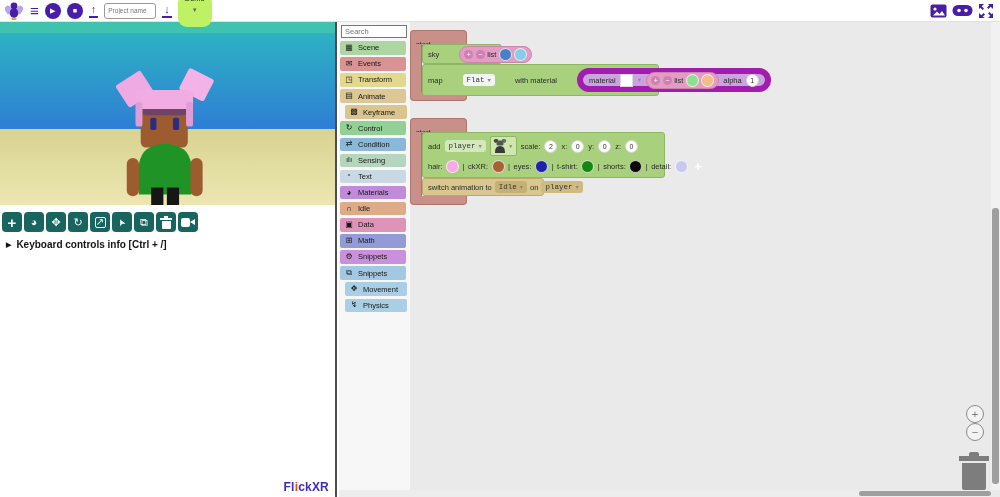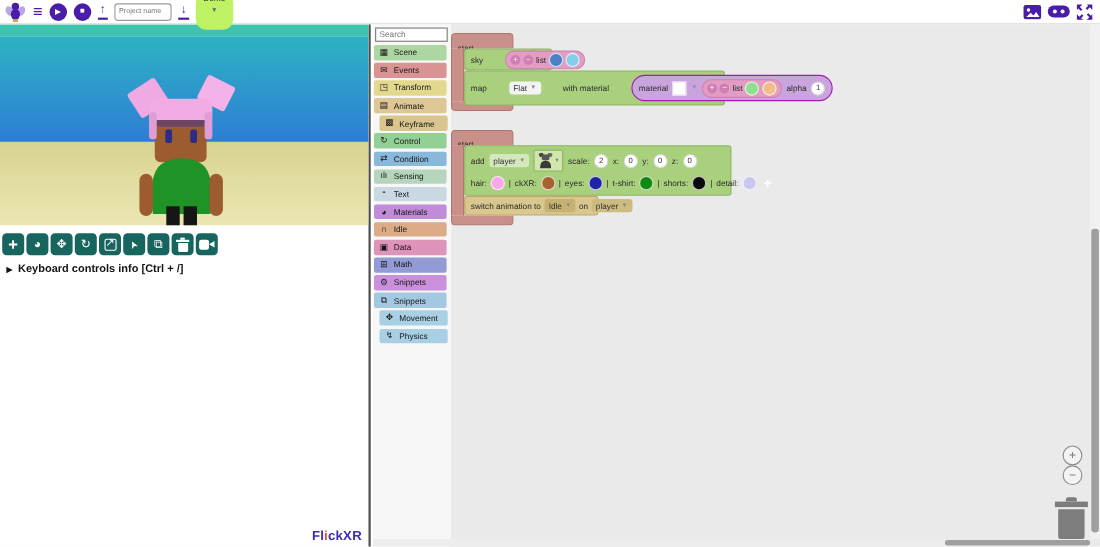--- a/index.html
+++ b/index.html
@@ -56,30 +56,30 @@
   .workspace { position:absolute; left:410px; top:22px; right:0; bottom:0; background:#eaeaea; }
 
   .blk-text { font-size:7.5px; color:#2a2a2a; white-space:nowrap; }
   .hat,.spine,.foot { position:absolute; background:#c9908a; border:1px solid #ad756c; }
   .hat { left:0; top:0; width:57px; height:14px; border-radius:4px 4px 0 0; border-bottom:none; padding:2px 0 0 5px; }
   .spine { left:0; width:12px; border-top:none; border-bottom:none; }
   .foot { left:0; width:57px; height:9px; border-radius:0 0 4px 4px; border-top:none; }
 
   .gblock { position:absolute; background:#a9d07d; border:1px solid #8fb566; border-radius:3px; display:flex; align-items:center; gap:20px; padding:0 5px; }
   .tanblock { position:absolute; background:#d8c78f; border:1px solid #bfa96a; border-radius:3px; display:flex; align-items:center; gap:3px; padding:0 5px; }
-  .dd { border-radius:3px; height:12px; display:flex; align-items:center; gap:3px; padding:0 4px; font-size:7.5px; color:#333; cursor:pointer; white-space:nowrap; }
+  .dd { border-radius:3px; height:12px; display:flex; align-items:center; gap:3px; padding:0 4px; font-size:7.5px; color:#333; cursor:pointer; white-space:nowrap;font-family:Liberation Mono, monospace; }
   .dd .caret { font-size:5.5px; color:#888; }
   .dd.light { background:#f3f3f3; }
   .dd.greenish { background:rgba(255,255,255,0.5); }
   .dd.tan1 { background:#c5b273; }
   .dd.tan2 { background:#cdbb80; }
   .pinklist { background:#e39cc3; border:1px solid #cc83ad; border-radius:9px; height:17px; display:flex; align-items:center; gap:2.5px; padding:0 4px; }
   .pm-btn { width:9px; height:9px; border-radius:50%; background:#d07fb2; color:#fff; font-size:7px; line-height:1; display:flex; align-items:center; justify-content:center; cursor:pointer; }
   .color-dot { width:13px; height:13px; border-radius:50%; border:1.5px solid rgba(255,255,255,0.75); flex:none; cursor:pointer; }
-  .purpleblk { background:#c9a4dd; border:1px solid #a21caf; border-radius:12px; height:24px; display:flex; align-items:center; gap:4px; padding:0 6px; }
+  .purpleblk { background:#c9a4dd; border:6px solid #a21caf; border-radius:12px; height:24px; display:flex; align-items:center; gap:4px; padding:0 6px; }
   .swatch { width:13px; height:13px; background:#fff; border:1px solid #e0d5ea; cursor:pointer; }
   .numc { min-width:13px; height:13px; border-radius:7px; background:#fff; border:1px solid #d6d6d6; font-size:7px; color:#333; display:flex; align-items:center; justify-content:center; padding:0 2px; }
   .sep { font-size:7.5px; color:#2a2a2a; }
   .plus-add { color:#fff; font-size:13px; font-weight:bold; margin-left:3px; cursor:pointer; }
   .thumb-box { width:27px; height:20px; background:#cfe6ad; border:1px solid #8fb566; border-radius:2px; display:flex; align-items:center; justify-content:center; gap:1px; cursor:pointer; }
 
   
   .vtrack { position:absolute; right:0; top:22px; width:9px; height:468px; background:#f1f1f1; }
   .vthumb { position:absolute; right:1px; top:186px; width:7px; height:276px; background:#9f9f9f; border-radius:3px; }
   .htrack { position:absolute; left:339px; right:9px; bottom:0; height:7px; background:#ededed; }

